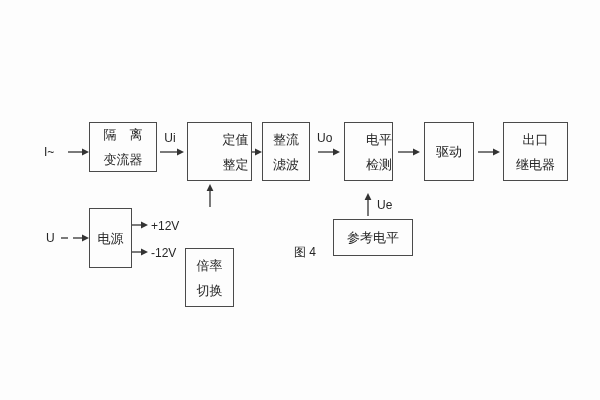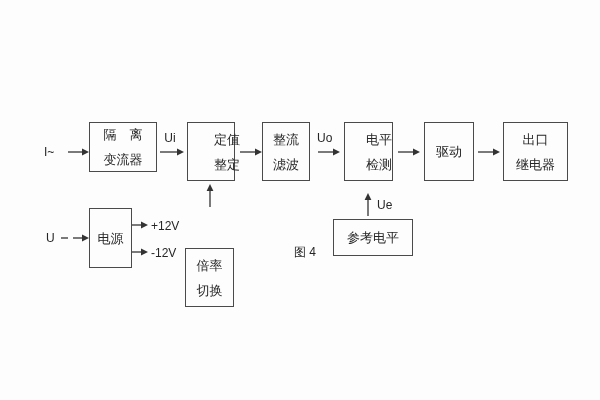--- a/index.html
+++ b/index.html
@@ -34,21 +34,21 @@
     flex-direction: column;
     align-items: center;
     justify-content: center;
     text-align: center;
     font-size: 13px;
     line-height: 25px;
     white-space: nowrap;
   }
   
   .b-isolation { left: 89px;  top: 122px; width: 68px; height: 50px; }
-  .b-setting   { left: 187px; top: 122px; width: 48px; height: 59px; padding-left: 32px; }
+  .b-setting   { left: 187px; top: 122px; width: 65px; height: 59px; padding-left: 32px; }
   .b-rectifier { left: 262px; top: 122px; width: 48px; height: 59px; }
   .b-level     { left: 344px; top: 122px; width: 49px; height: 59px; padding-left: 21px; }
   .b-drive     { left: 424px; top: 122px; width: 50px; height: 59px; }
   .b-relay     { left: 503px; top: 122px; width: 65px; height: 59px; }
   
   .b-power     { left: 89px;  top: 208px; width: 43px; height: 60px; }
   .b-ratio     { left: 185px; top: 208px; width: 49px; height: 59px; margin-top: 40px; }
   .b-reference { left: 333px; top: 219px; width: 80px; height: 37px; line-height: 16px; }
   .label {
     position: absolute;

